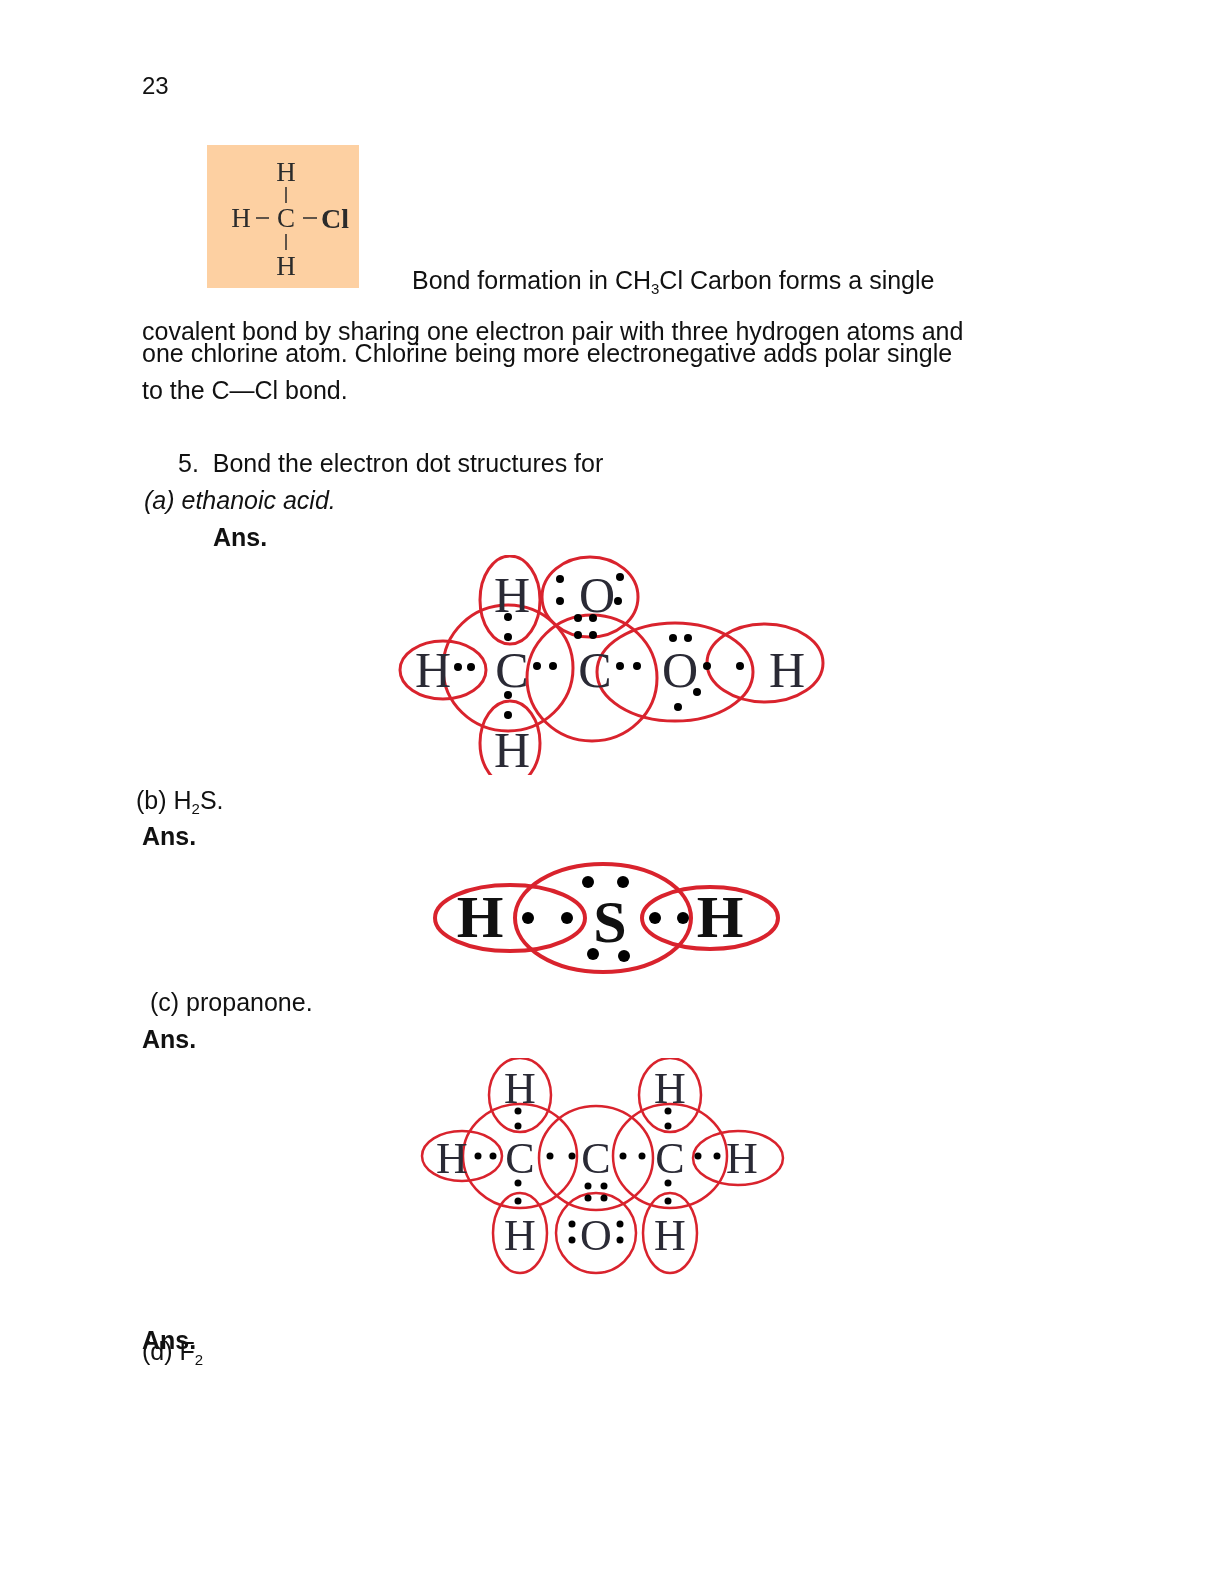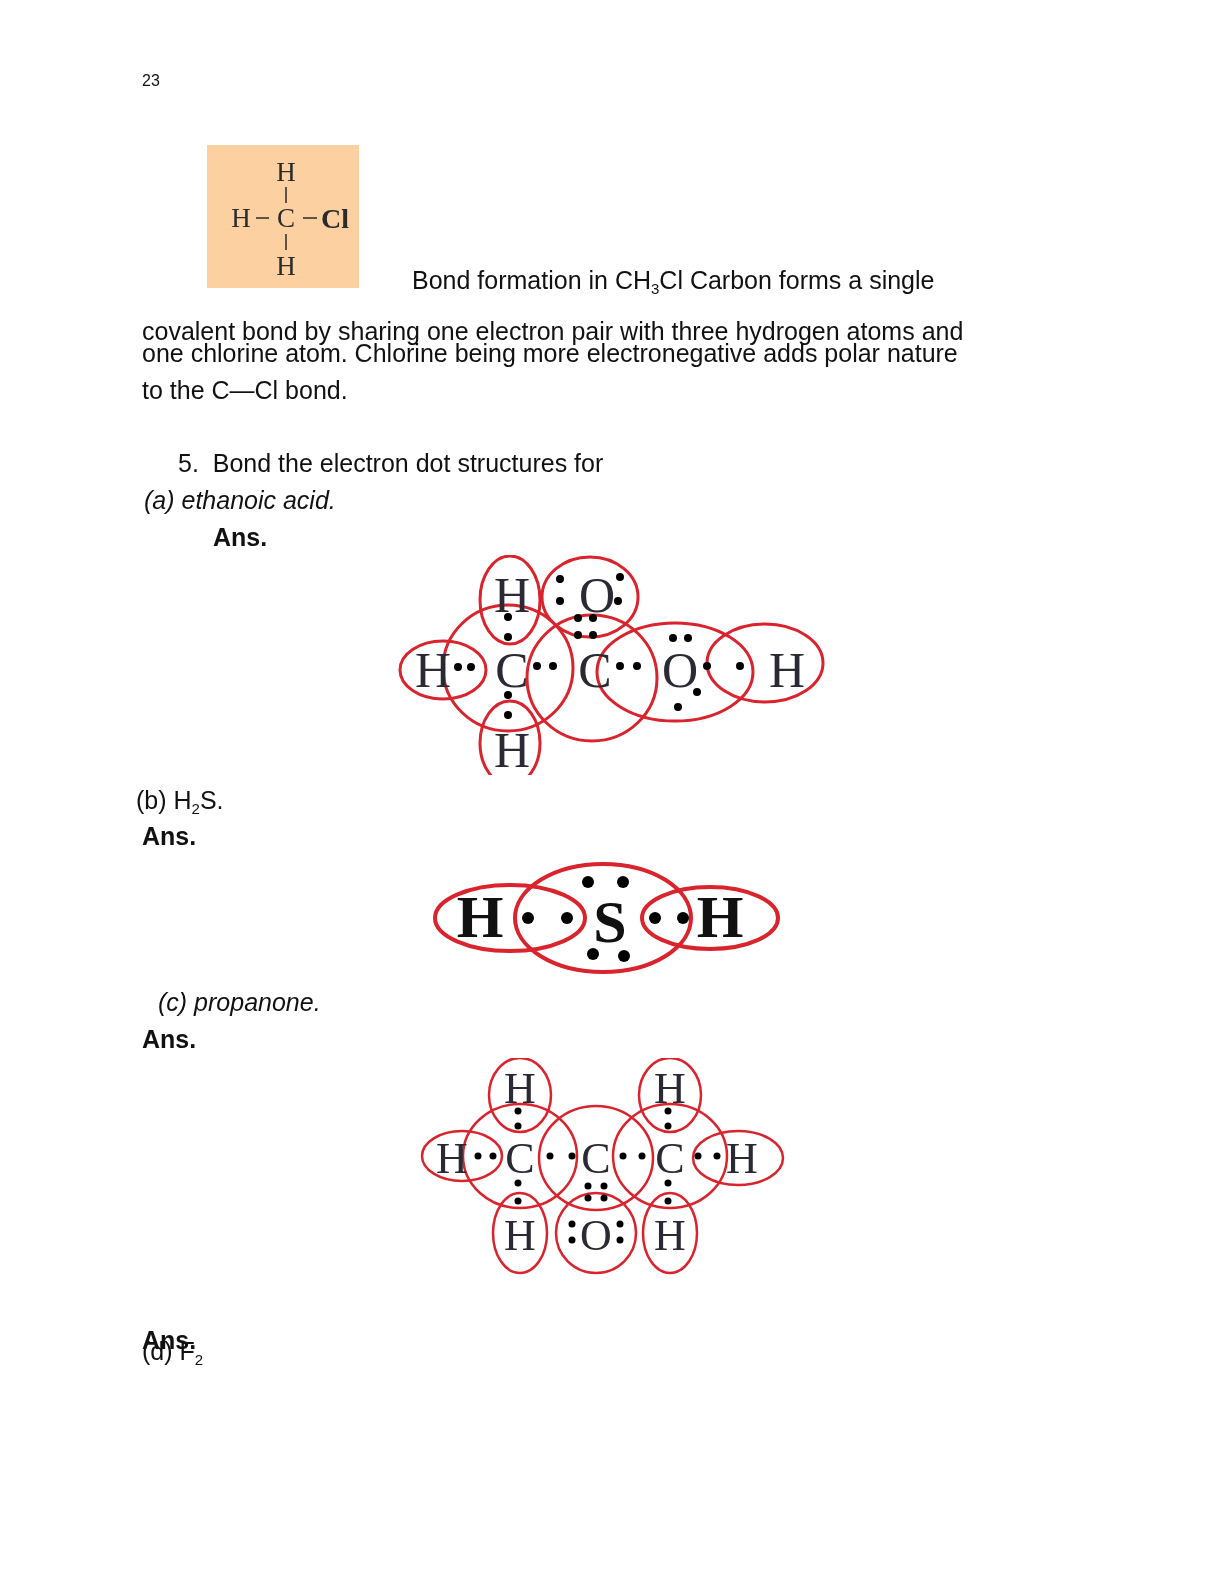--- a/index.html
+++ b/index.html
@@ -9,39 +9,39 @@
   .txt { font-size: 25px; line-height: 36.5px; white-space: nowrap; }
   .bold { font-weight: bold; }
   sub { font-size: 15px; vertical-align: -5px; line-height: 0; }
   .struct-box { background: #fdd0a2; width: 152px; height: 143px; left: 207px; top: 145px; }
   .struct-box svg { display: block; }
   .serif { font-family: "Liberation Serif", "DejaVu Serif", serif; }
 </style>
 </head>
 <body>
 
-<div class="abs" style="left:142px; top:72px; font-size:16px;">23</div>
+<div class="abs" style="left:142px; top:72px; font-size:24px;">23</div>
 
 <div class="abs struct-box">
   <svg width="152" height="143" viewBox="0 0 152 143" class="serif">
     <text x="79" y="36" font-size="27" text-anchor="middle" fill="#2b2b2b" font-family="Liberation Serif, serif">H</text>
     <line x1="79" y1="42" x2="79" y2="58" stroke="#2b2b2b" stroke-width="1.5"></line>
     <text x="34" y="82" font-size="27" text-anchor="middle" fill="#2b2b2b" font-family="Liberation Serif, serif">H</text>
     <line x1="49" y1="73" x2="62" y2="73" stroke="#2b2b2b" stroke-width="1.5"></line>
     <text x="79" y="82" font-size="27" text-anchor="middle" fill="#2b2b2b" font-family="Liberation Serif, serif">C</text>
     <line x1="96" y1="73" x2="110" y2="73" stroke="#2b2b2b" stroke-width="1.5"></line>
     <text x="128" y="83" font-size="28" font-weight="bold" text-anchor="middle" fill="#2b2b2b" font-family="Liberation Serif, serif">Cl</text>
     <line x1="79" y1="89" x2="79" y2="105" stroke="#2b2b2b" stroke-width="1.5"></line>
     <text x="79" y="130" font-size="27" text-anchor="middle" fill="#2b2b2b" font-family="Liberation Serif, serif">H</text>
   </svg>
 </div>
 
 <div class="abs txt" style="left:392px; top:262px;margin-left:20px;"><span>Bond formation in CH</span><sub>3</sub><span>Cl Carbon forms a single</span></div>
 <div class="abs txt" style="left:142px; top:313px;">covalent bond by sharing one electron pair with three hydrogen atoms and</div>
-<div class="abs txt" style="left:142px; top:335px;">one chlorine atom. Chlorine being more electronegative adds polar nature</div>
+<div class="abs txt" style="left:142px; top:335px;">one chlorine atom. Chlorine being more electronegative adds polar single</div>
 <div class="abs txt" style="left:142px; top:372px;">to the C—Cl bond.</div>
 
 <div class="abs txt" style="left:178px; top:445px;"><span>5.</span>&nbsp; <span>Bond the electron dot structures for</span></div>
 
 <div class="abs txt" style="left:144px; top:482px;font-style:italic;">(a) ethanoic acid.</div>
 <div class="abs txt bold" style="left:213px; top:519px;">Ans.</div>
 
 <svg class="abs" style="left:395px; top:555px;" width="435" height="220" viewBox="0 0 435 220">
   <g fill="none" stroke="#d9232d" stroke-width="3">
     <ellipse cx="115" cy="45" rx="30" ry="44"></ellipse>
@@ -110,21 +110,21 @@
       <circle cx="198" cy="27" r="6"></circle>
     <circle cx="168" cy="99" r="6"></circle>
       <circle cx="199" cy="101" r="6"></circle>
     <circle cx="103" cy="63" r="6"></circle>
       <circle cx="142" cy="63" r="6"></circle>
     <circle cx="230" cy="63" r="6"></circle>
       <circle cx="258" cy="63" r="6"></circle>
   </g>
 </svg>
 
-<div class="abs txt" style="left:158px; top:984px;font-style:italic;">(c) propanone.</div>
+<div class="abs txt" style="left:150px; top:984px;">(c) propanone.</div>
 <div class="abs txt bold" style="left:142px; top:1021px;">Ans.</div>
 
 <svg class="abs" style="left:420px; top:1058px;" width="375" height="220" viewBox="0 0 375 220">
   <g fill="none" stroke="#d9232d" stroke-width="2.5">
     <ellipse cx="100" cy="37" rx="31" ry="37"></ellipse>
     <ellipse cx="250" cy="37" rx="31" ry="37"></ellipse>
     <ellipse cx="42" cy="98" rx="40" ry="25"></ellipse>
     <ellipse cx="100" cy="98" rx="57" ry="52"></ellipse>
     <ellipse cx="176" cy="100" rx="57" ry="52"></ellipse>
     <ellipse cx="250" cy="98" rx="57" ry="52"></ellipse>

